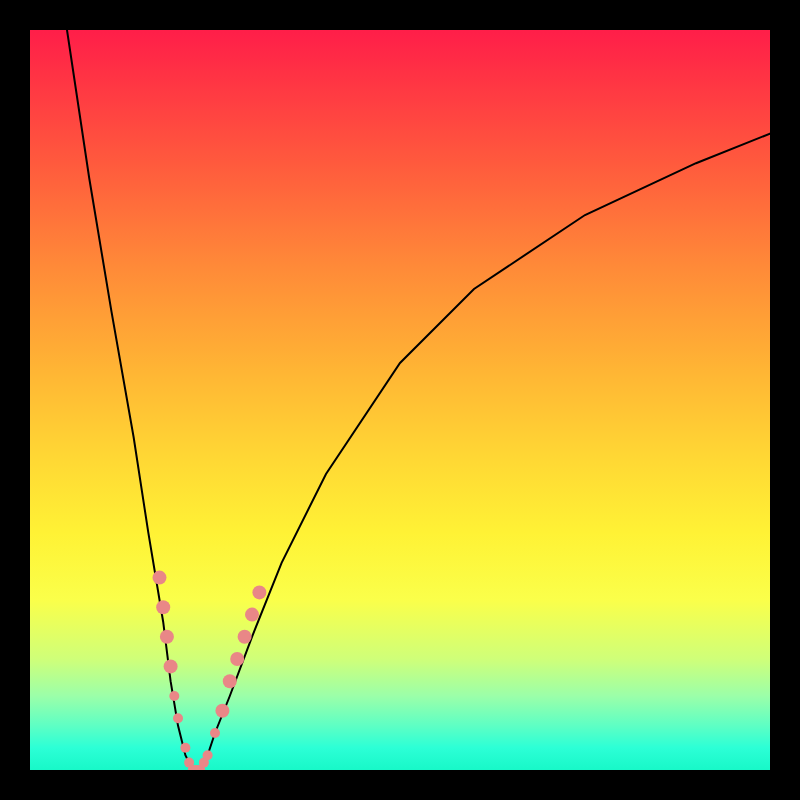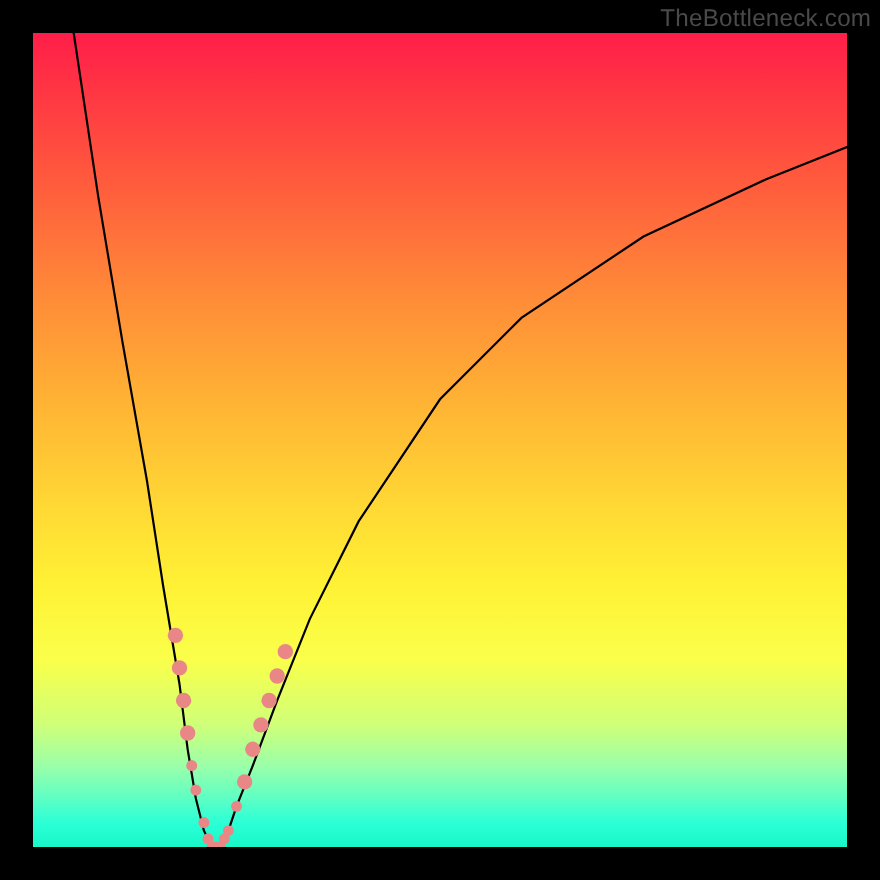--- a/index.html
+++ b/index.html
@@ -83,14 +83,13 @@
           <circle cx="192.4" cy="680.8" r="7" fill="#e98787"></circle>
           <circle cx="199.8" cy="651.2" r="7" fill="#e98787"></circle>
           <circle cx="207.2" cy="629.0" r="7" fill="#e98787"></circle>
           <circle cx="214.6" cy="606.8" r="7" fill="#e98787"></circle>
           <circle cx="222.0" cy="584.6" r="7" fill="#e98787"></circle>
           <circle cx="229.4" cy="562.4" r="7" fill="#e98787"></circle>
         </g>
     </svg>
 
   </div>
-  <div class="watermark">TheBottleneck.com</div>
 </div>
 
 </body></html>

